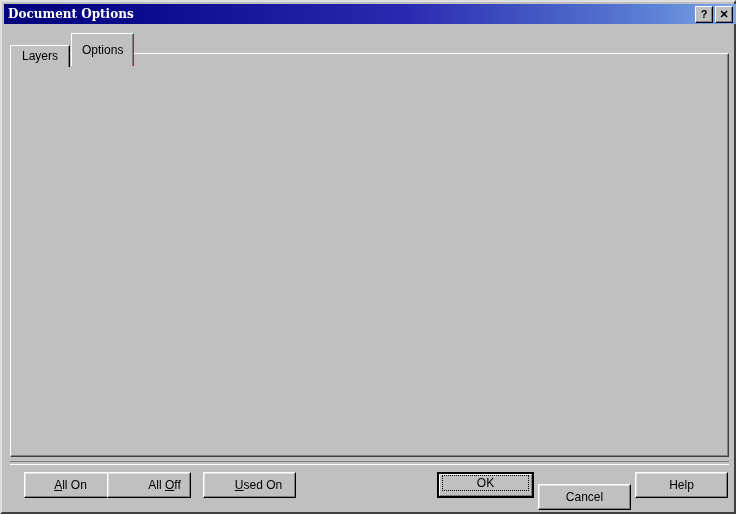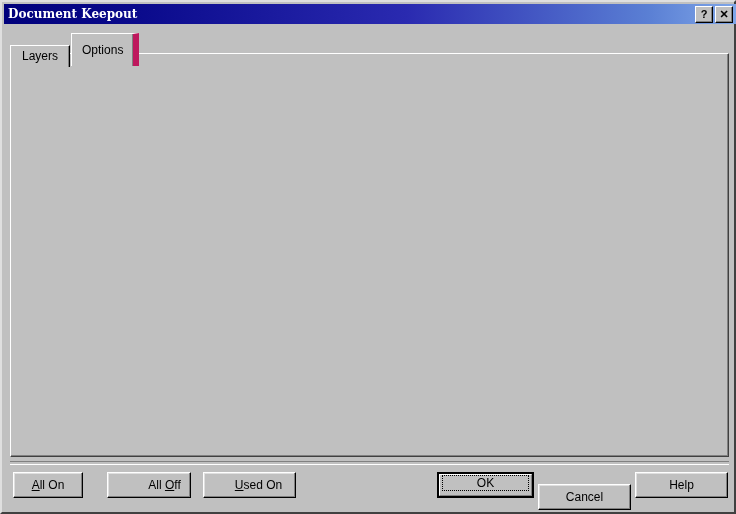--- a/index.html
+++ b/index.html
@@ -42,21 +42,21 @@
     cursor:default;
   }
   
   .tabstrip{position:absolute;left:8px;top:31px;height:21px;display:flex;align-items:flex-end;z-index:3;margin-top:12px;}
   .tab{
     height:18px;padding:16px 10px;margin-right:0px;
     background:#c0c0c0;
     display:flex;align-items:center;justify-content:center;
     font-size:12px;color:#000;
     border-left:1px solid #fff;border-top:1px solid #fff;
-    border-right:6px solid #be185d;
+    border-right:1px solid #be185d;
     box-sizing:border-box;cursor:default;
   }
   .tab.active{
     height:22px;margin-top:0;position:relative;top:1px;z-index:4;
     padding:0 11px 2px 11px;
     border-right:1px solid #000;
     box-shadow:inset -1px 0 0 #808080;
   }
   .tab.inactive{position:relative;top:0px;margin-left:1px;
     box-shadow:inset -1px 0 0 #808080;}
@@ -140,21 +140,21 @@
     border:1px dotted #000;box-sizing:border-box;
     display:flex;align-items:center;justify-content:center;
   }
 </style>
 </head>
 <body>
 
 <div class="window">
 
   <div class="titlebar">
-    <span class="title-text">Document Keepout</span>
+    <span class="title-text">Document Options</span>
     <div class="title-btns">
       <div class="tbtn">?</div>
       <div class="tbtn">✕</div>
     </div>
   </div>
 
   <div class="tabstrip">
     <div class="tab active">
       <span>Layers</span>
     </div>
@@ -282,21 +282,21 @@
   </div>
   <div class="combo" style="left:613px;top:415px;">
     <span class="val">1000mil</span>
     <span class="arrowbtn">
       <span class="tri"></span>
     </span>
   </div>
 
   <div class="btnbar-sep"></div>
 
-  <div class="btn" style="left:11px;top:470px;width:70px;">
+  <div class="btn" style="left:22px;top:470px;width:93px;">
     <span><u>A</u><span>ll On</span></span>
   </div>
   <div class="btn" style="left:105px;top:470px;width:84px;padding-left:31px;">
     <span><span>All </span><u>O</u><span>ff</span></span>
   </div>
   <div class="btn" style="left:201px;top:470px;width:93px;padding-left:18px;">
     <span><u>U</u><span>sed On</span></span>
   </div>
 
   <div class="btn default" style="left:435px;top:470px;width:97px;">

